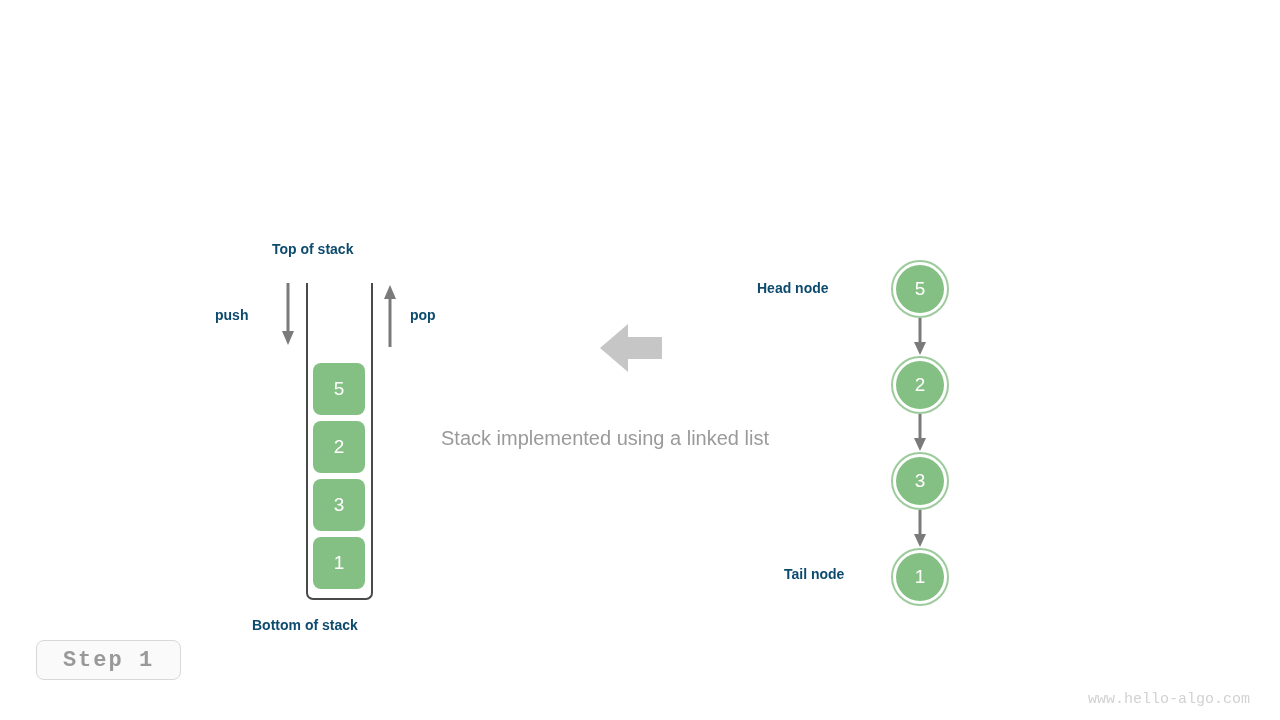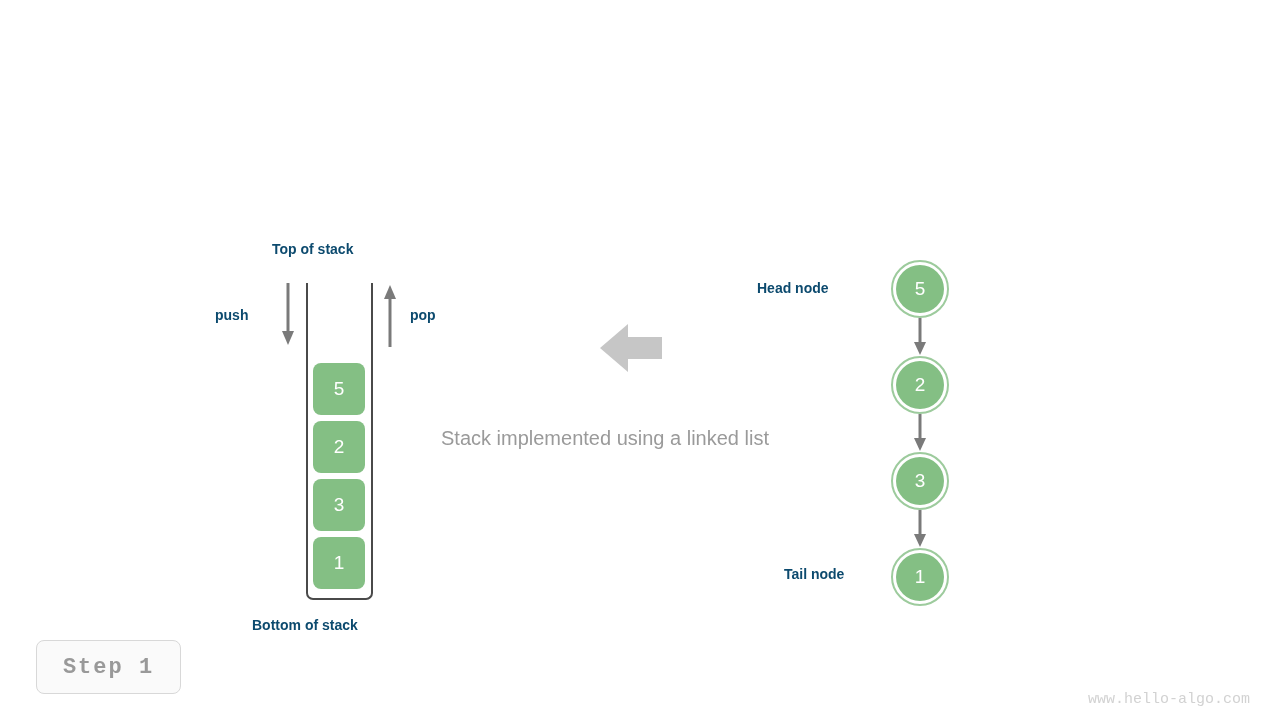--- a/index.html
+++ b/index.html
@@ -134,21 +134,21 @@
   }
 
   .ll-link { position: absolute; }
 
   
   #step-badge {
     position: absolute;
     left: 36px;
     top: 640px;
     width: 145px;
-    height: 54px;
+    height: 40px;
     box-sizing: border-box;
     border: 1px solid #d8d8d8;
     border-radius: 8px;
     background: #fafafa;
     display: flex;
     align-items: center;
     justify-content: center;
     font-family: "Liberation Mono", monospace;
     font-weight: bold;
     font-size: 22px;

